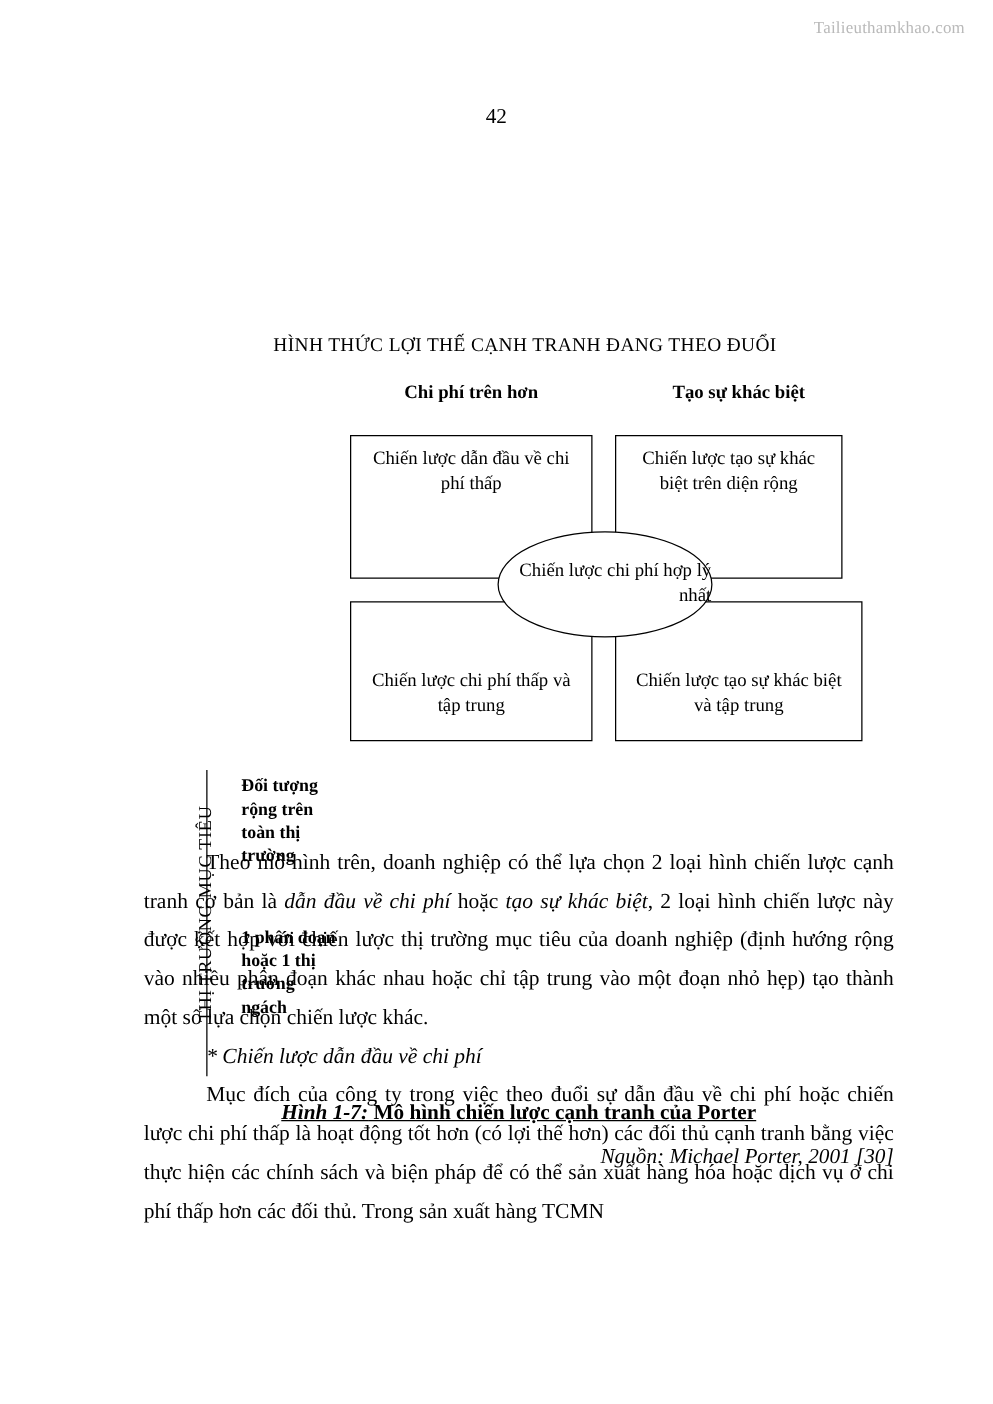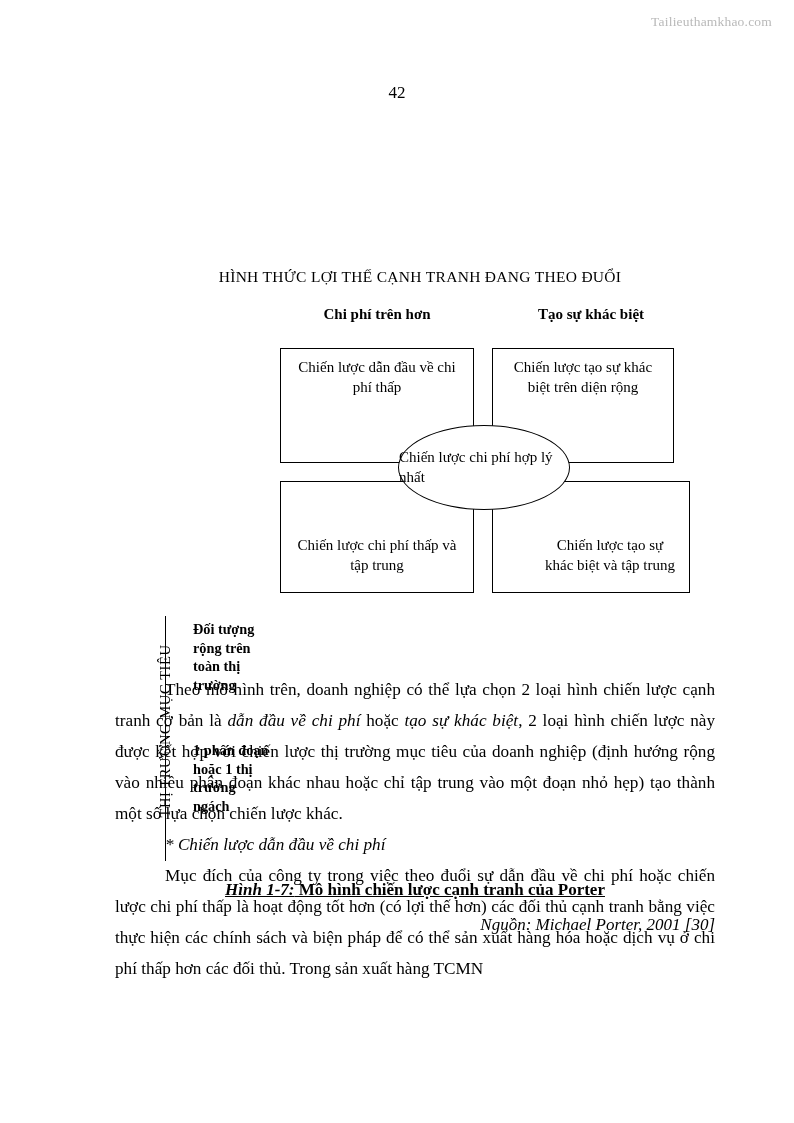--- a/index.html
+++ b/index.html
@@ -149,37 +149,37 @@
     border: 1.4px solid #000;
     background: transparent;
     font-size: 15px;
     line-height: 20px;
     text-align: center;
     padding: 8px 10px 0 10px;
   }
   .qbox.tl { left: 280px; top: 80px;  width: 194px; height: 115px; }
   .qbox.tr { left: 492px; top: 80px;  width: 182px; height: 115px; }
   .qbox.bl { left: 280px; top: 213px; width: 194px; height: 112px; }
-  .qbox.br { left: 492px; top: 213px; width: 198px; height: 112px; padding-left: 48px; }
+  .qbox.br { left: 492px; top: 213px; width: 198px; height: 112px; }
   .qbox.bl, .qbox.br { padding-top: 53px; }
 
   
   .ellipse {
     position: absolute;
     left: 398px;
     top: 157px;
     width: 172px;
     height: 85px;
     border: 1.3px solid #000;
     border-radius: 50%;
     background: #ffffff;
     display: flex;
     align-items: center;
     justify-content: center;
-    text-align: left;
+    text-align: right;
     font-size: 15px;
     line-height: 19.5px;
     z-index: 5;
   }
 
   
   .fig-caption {
     position: absolute;
     left: 115px;
     top: 612px;

